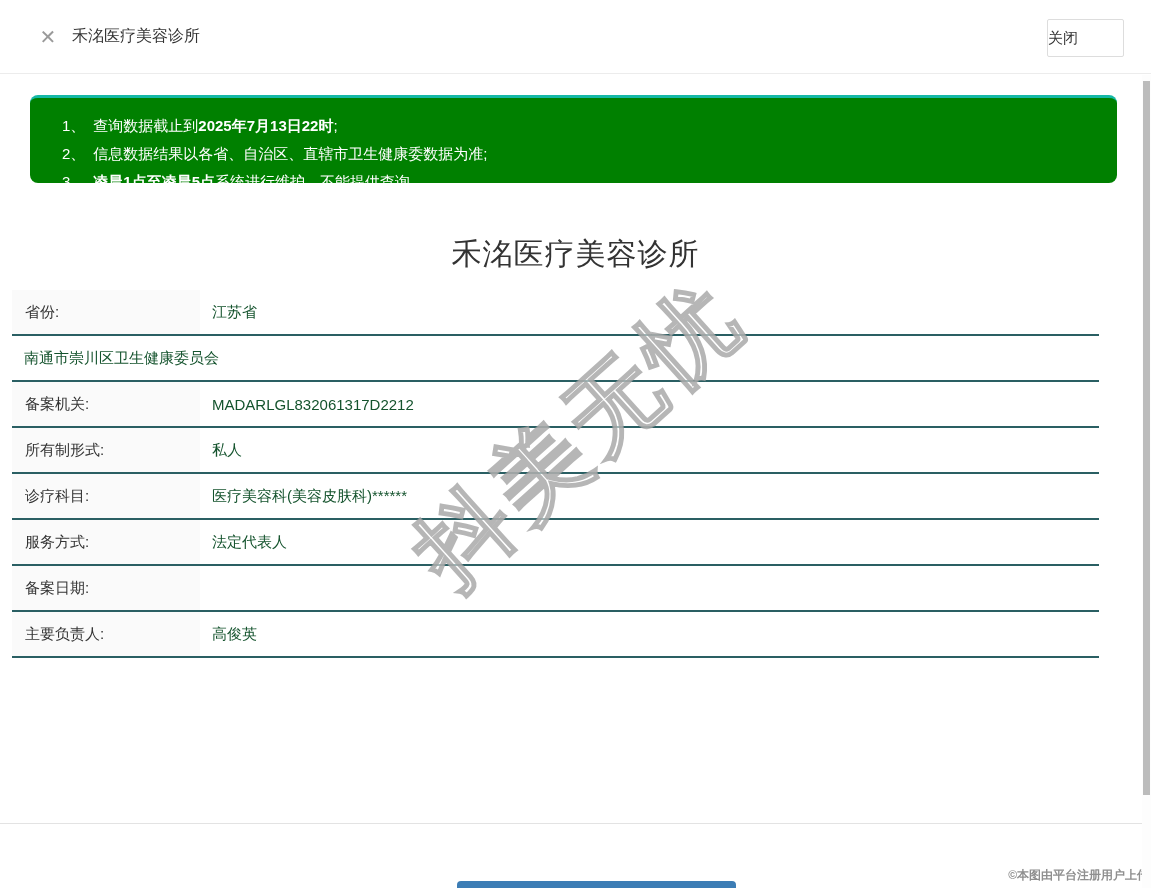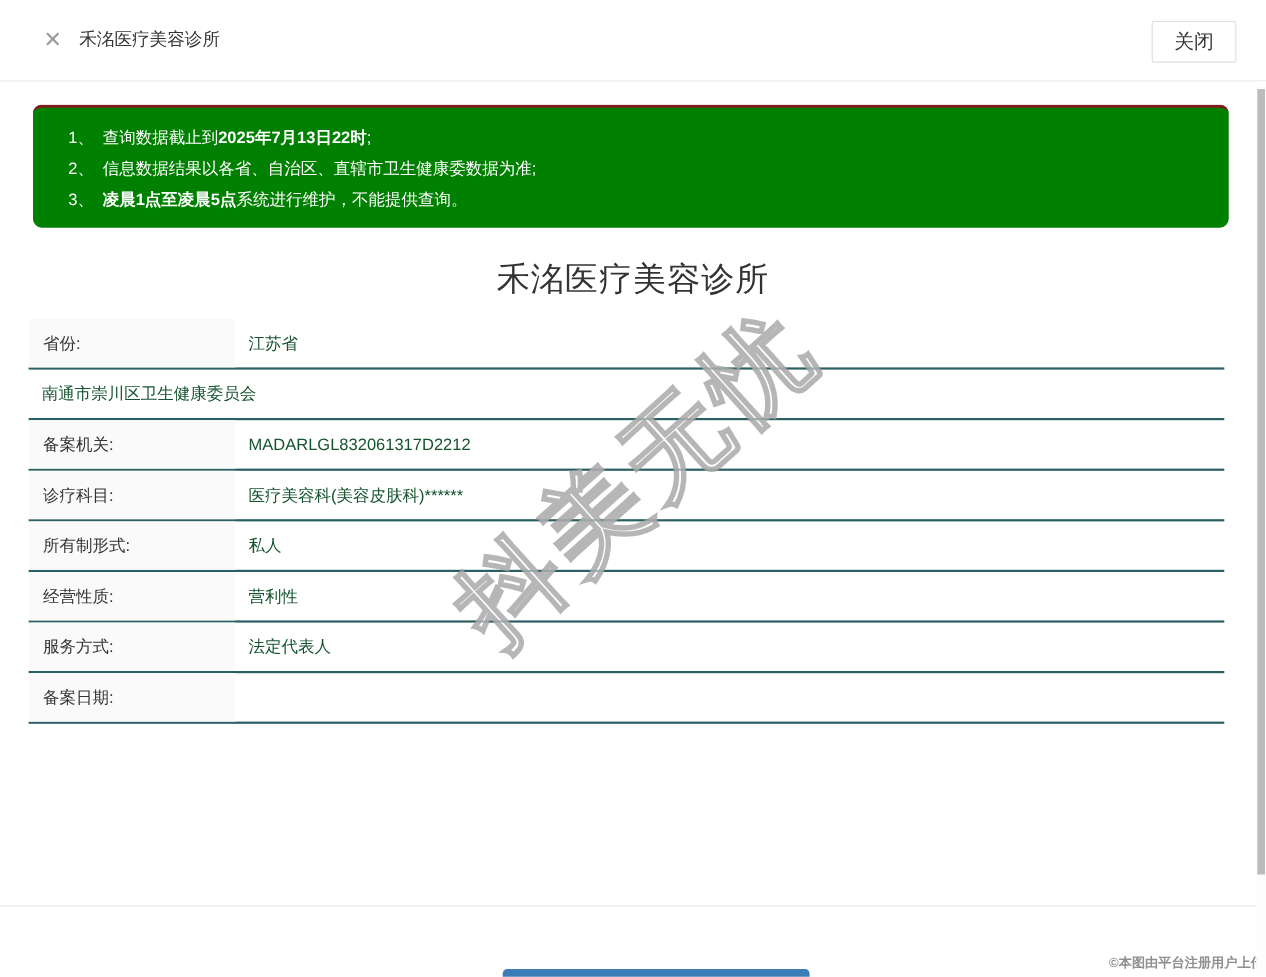--- a/index.html
+++ b/index.html
@@ -19,41 +19,41 @@
   }
   .hx {
     margin-left: 36px; font-size: 20px; color: #9a9a9a;
     width: 24px; text-align: center; cursor: pointer; line-height: 1;
   }
   .htitle { margin-left: 12px; font-size: 16px; color: #333; }
   .hclose {
     position: absolute; right: 27px; top: 19px;
     width: 77px; height: 38px; background: #fff;
     border: 1px solid #ddd; border-radius: 2px;
-    font-size: 18px; color: #333; text-align: center; line-height: 36px;
+    font-size: 15px; color: #333; text-align: left; line-height: 36px;
     cursor: pointer;
   }
   
   .notice {
-    position: absolute; left: 30px; top: 95px; width: 1087px; height: 112px;
-    background: #008000; border-top: 3px solid #7f1d1d; border-radius: 8px;
+    position: absolute; left: 30px; top: 95px; width: 1087px; height: 88px;
+    background: #008000; border-top: 3px solid #14b8a6; border-radius: 8px;
     color: #fff; font-size: 15px;
     padding: 14px 20px 0 32px;
   }
   .notice-line { line-height: 28px; white-space: nowrap; }
   .notice-line .num { margin-right: 8px; }
   .notice-line .b { font-weight: bold; }
   
   .main-title {
     position: absolute; top: 234px; left: 0; width: 1151px;
     text-align: center; font-size: 30px; color: #333; letter-spacing: 1px;
   }
   
   .info-table {
-    position: absolute; left: 26px; top: 290px; width: 1087px; text-align: right;
+    position: absolute; left: 12px; top: 290px; width: 1087px; text-align: right;
   }
   .row {
     display: flex; height: 46px; align-items: center;
     border-bottom: 2px solid #2a5f63;
     font-size: 15px;
   }
   .cell-label {
     width: 188px; height: 100%; background: #fafafa;
     display: flex; align-items: center; padding-left: 13px;
     color: #333;
@@ -131,38 +131,38 @@
     <div class="cell-value">江苏省</div>
   </div>
   <div class="row">
     <div class="cell-value">南通市崇川区卫生健康委员会</div>
   </div>
   <div class="row">
     <div class="cell-label">备案机关:</div>
     <div class="cell-value">MADARLGL832061317D2212</div>
   </div>
   <div class="row">
-    <div class="cell-label">诊疗科目:</div>
-    <div class="cell-value">医疗美容科(美容皮肤科)******</div>
-  </div>
-  <div class="row">
     <div class="cell-label">所有制形式:</div>
     <div class="cell-value">私人</div>
   </div>
   <div class="row">
-    <div class="cell-label">经营性质:</div>
-    <div class="cell-value">营利性</div>
+    <div class="cell-label">诊疗科目:</div>
+    <div class="cell-value">医疗美容科(美容皮肤科)******</div>
   </div>
   <div class="row">
     <div class="cell-label">服务方式:</div>
     <div class="cell-value">法定代表人</div>
   </div>
   <div class="row">
     <div class="cell-label">备案日期:</div>
     <div class="cell-value"></div>
+  </div>
+  <div class="row">
+    <div class="cell-label">主要负责人:</div>
+    <div class="cell-value">高俊英</div>
   </div>
 </div>
 
 <div class="watermark">
   <span>抖美无忧</span>
 </div>
 
 <div class="footer-divider"></div>
 <button class="btn-close-window">〖关闭窗口〗</button>
 

